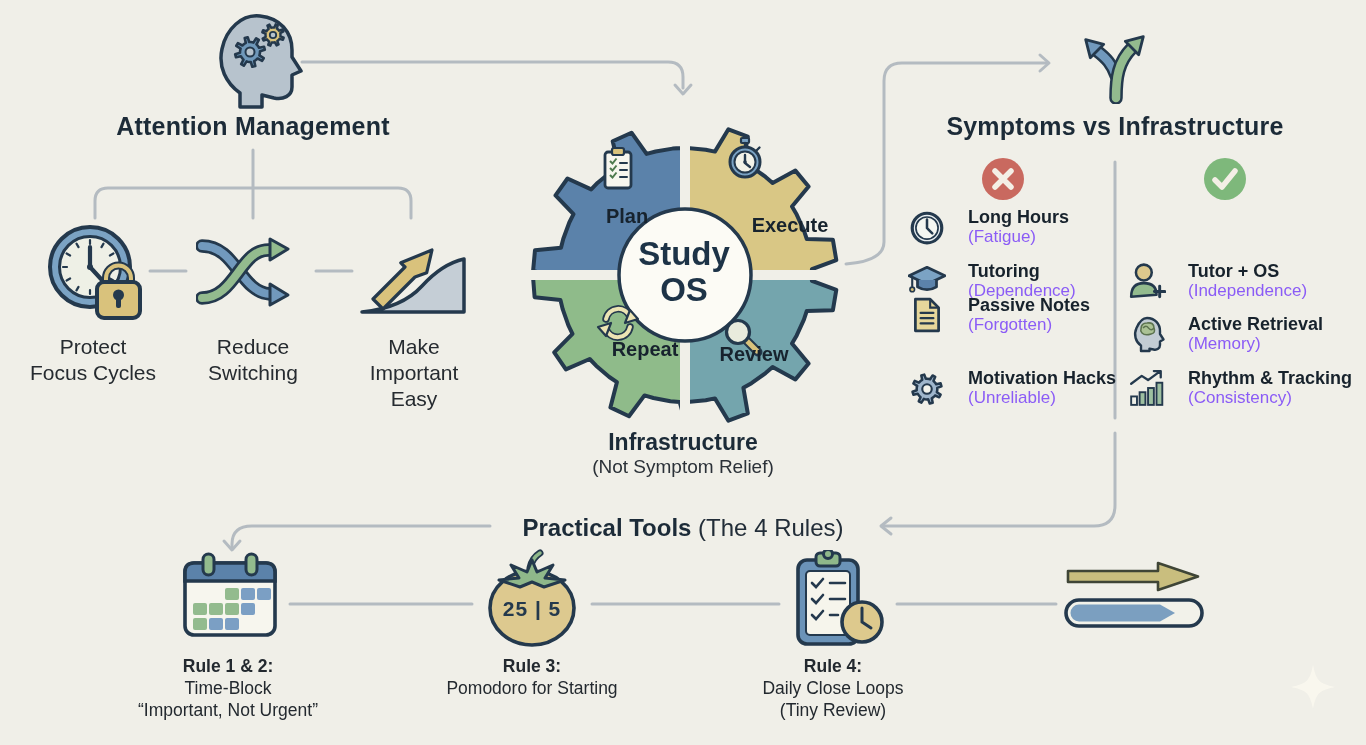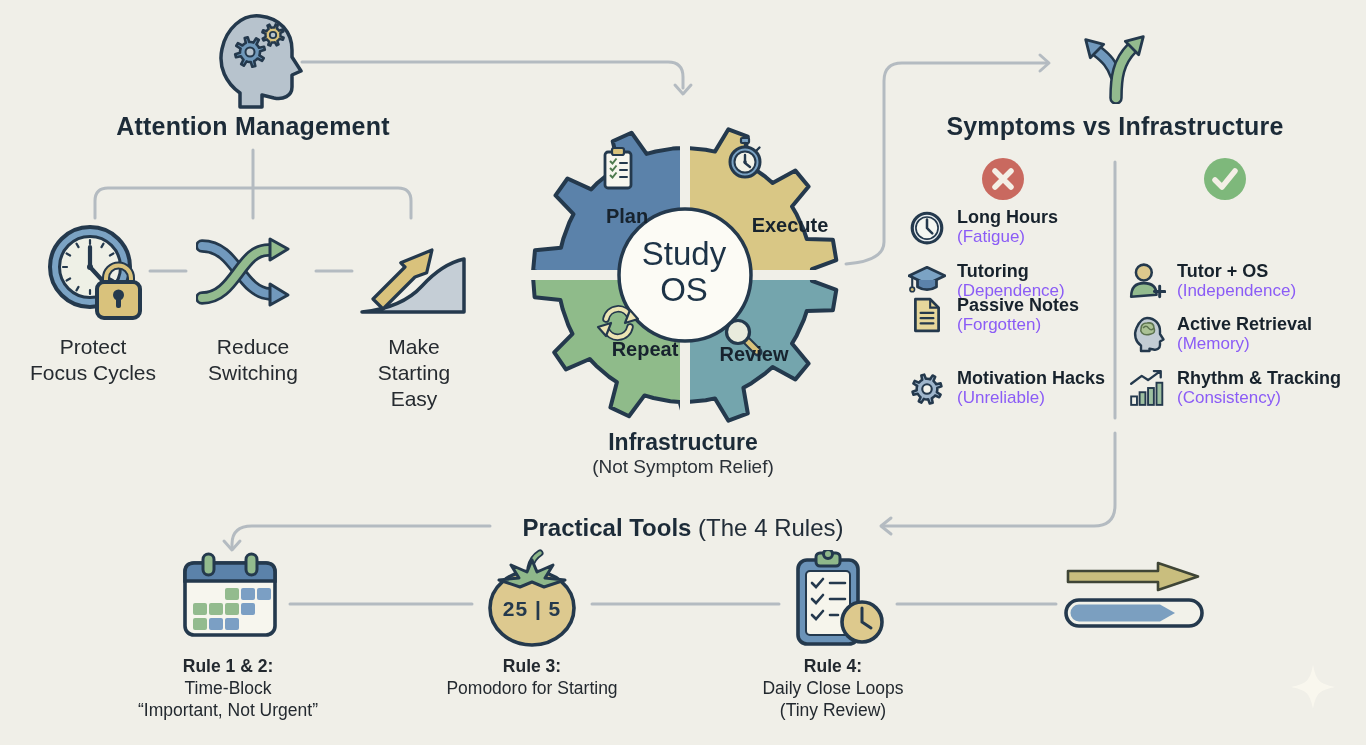--- a/index.html
+++ b/index.html
@@ -8,27 +8,27 @@
     --blue:#5b82aa; --lblue:#7ba3c4; --tan:#d9c27c; --sage:#93bb8e; --teal:#74a5ad;
   }
   html,body{margin:0;padding:0;}
   body{font-family:"Liberation Sans","DejaVu Sans",sans-serif;background:#d8d8d2;}
   .stage{position:relative;width:1366px;height:745px;background:var(--bg);overflow:hidden;}
   .abs{position:absolute;}
   .ctr{transform:translateX(-50%);text-align:center;}
   h2.sec{margin:0;font-size:25px;font-weight:bold;color:var(--head);white-space:nowrap;letter-spacing:.2px;}
   .att-label{font-size:21px;line-height:26px;color:var(--ink);white-space:nowrap;}
   .gear-label{font-size:20px;font-weight:600;color:#17232e;white-space:nowrap;margin-left:18px;}
-  .studyos{font-size:33px;line-height:36px;font-weight:normal;color:#1d3347;white-space:nowrap;}
+  .studyos{font-size:33px;line-height:36px;font-weight:bold;color:#1d3347;white-space:nowrap;}
   .cap-title{font-size:23px;font-weight:bold;color:var(--head);white-space:nowrap;}
   .cap-sub{font-size:19px;color:#2b3138;white-space:nowrap;}
   .tools-title{font-size:24px;color:var(--head);white-space:nowrap;}
   .tools-title .b{font-weight:bold;}
   .tools-title .r{font-weight:normal;color:#222d38;}
-  .cmp-row{display:flex;align-items:flex-end;gap:11px;}
+  .cmp-row{display:flex;align-items:flex-end;gap:22px;}
   .cmp-row svg{flex:0 0 auto;}
   .cmp-title{font-size:18px;font-weight:bold;color:#17222c;line-height:19px;white-space:nowrap;}
   .cmp-sub{font-size:17px;color:#8b5cf6;line-height:19px;white-space:nowrap;}
   .tool-label{font-size:17.5px;line-height:22px;color:#23292f;white-space:nowrap;}
   .tool-label .l0{font-weight:bold;}
   .pomo-badge{font-size:21px;font-weight:bold;color:#24394d;letter-spacing:1px;white-space:nowrap;}
   svg{display:block;}
 </style>
 </head>
 <body>
@@ -96,21 +96,21 @@
   <div class="att-label abs ctr" style="left:93px;top:334px">
     <div>Protect</div>
       <div>Focus Cycles</div>
   </div>
   <div class="att-label abs ctr" style="left:253px;top:334px">
     <div>Reduce</div>
       <div>Switching</div>
   </div>
   <div class="att-label abs ctr" style="left:414px;top:334px">
     <div>Make</div>
-      <div>Starting</div>
+      <div>Important</div>
       <div>Easy</div>
   </div>
 
   <svg class="abs" style="left:518px;top:108px" width="334" height="334" viewBox="0 0 334 334">
     <defs>
       <clipPath id="qTL">
           <rect x="0" y="0" width="162" height="162"></rect>
         </clipPath>
       <clipPath id="qTR">
           <rect x="172" y="0" width="162" height="162"></rect>

